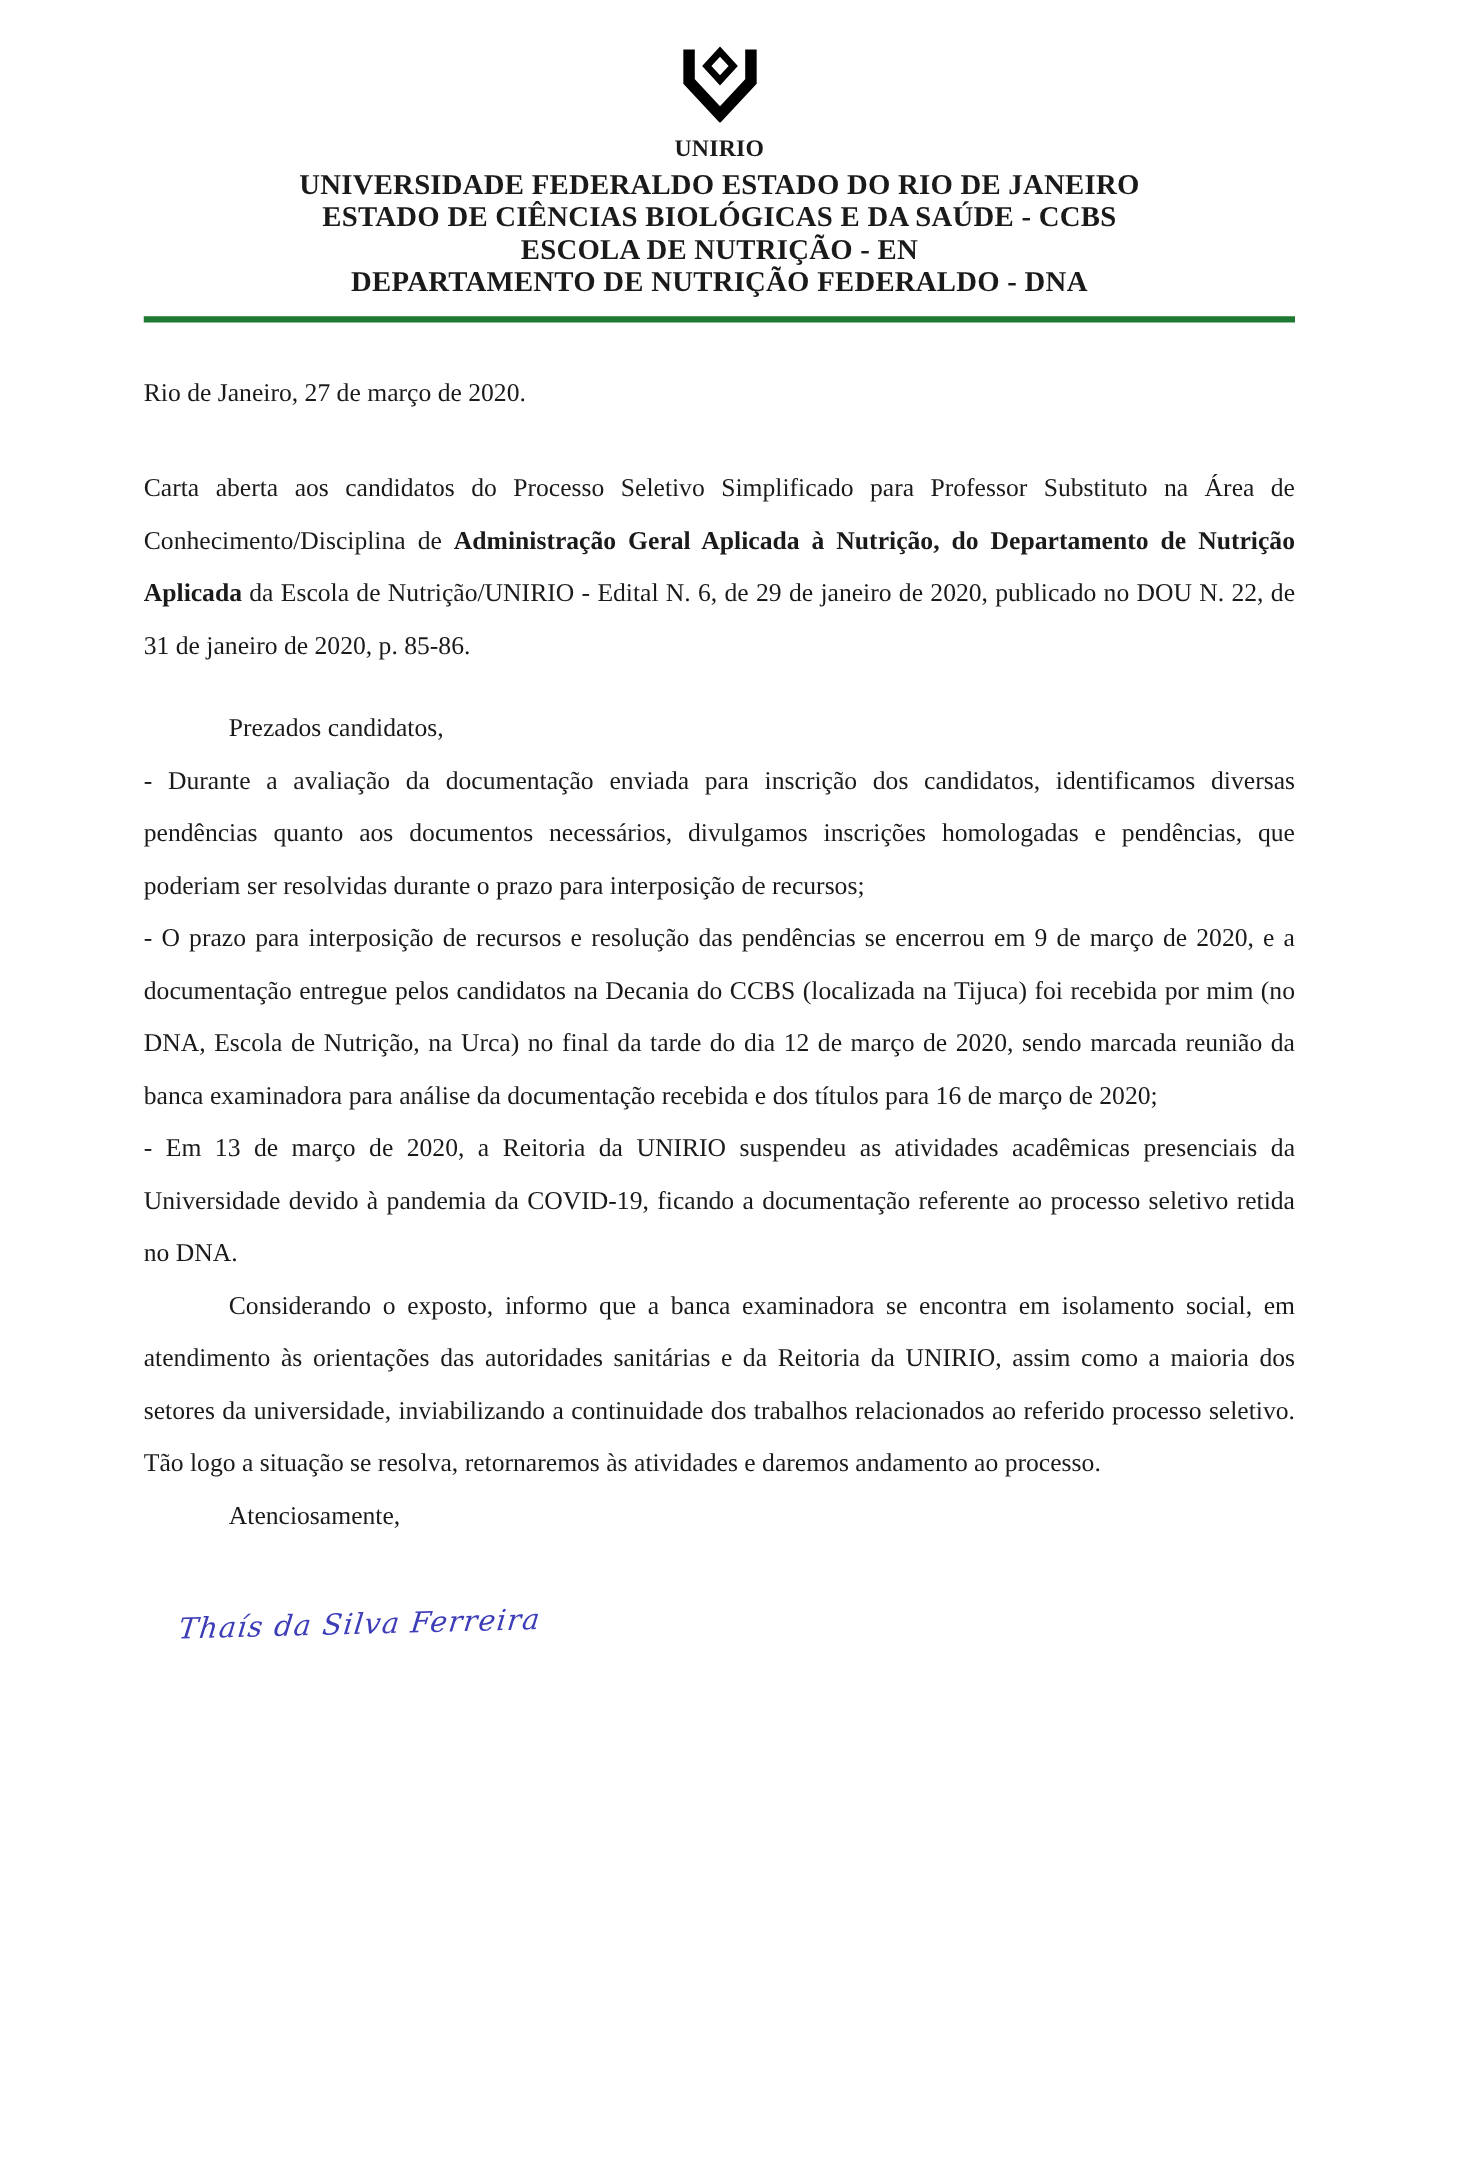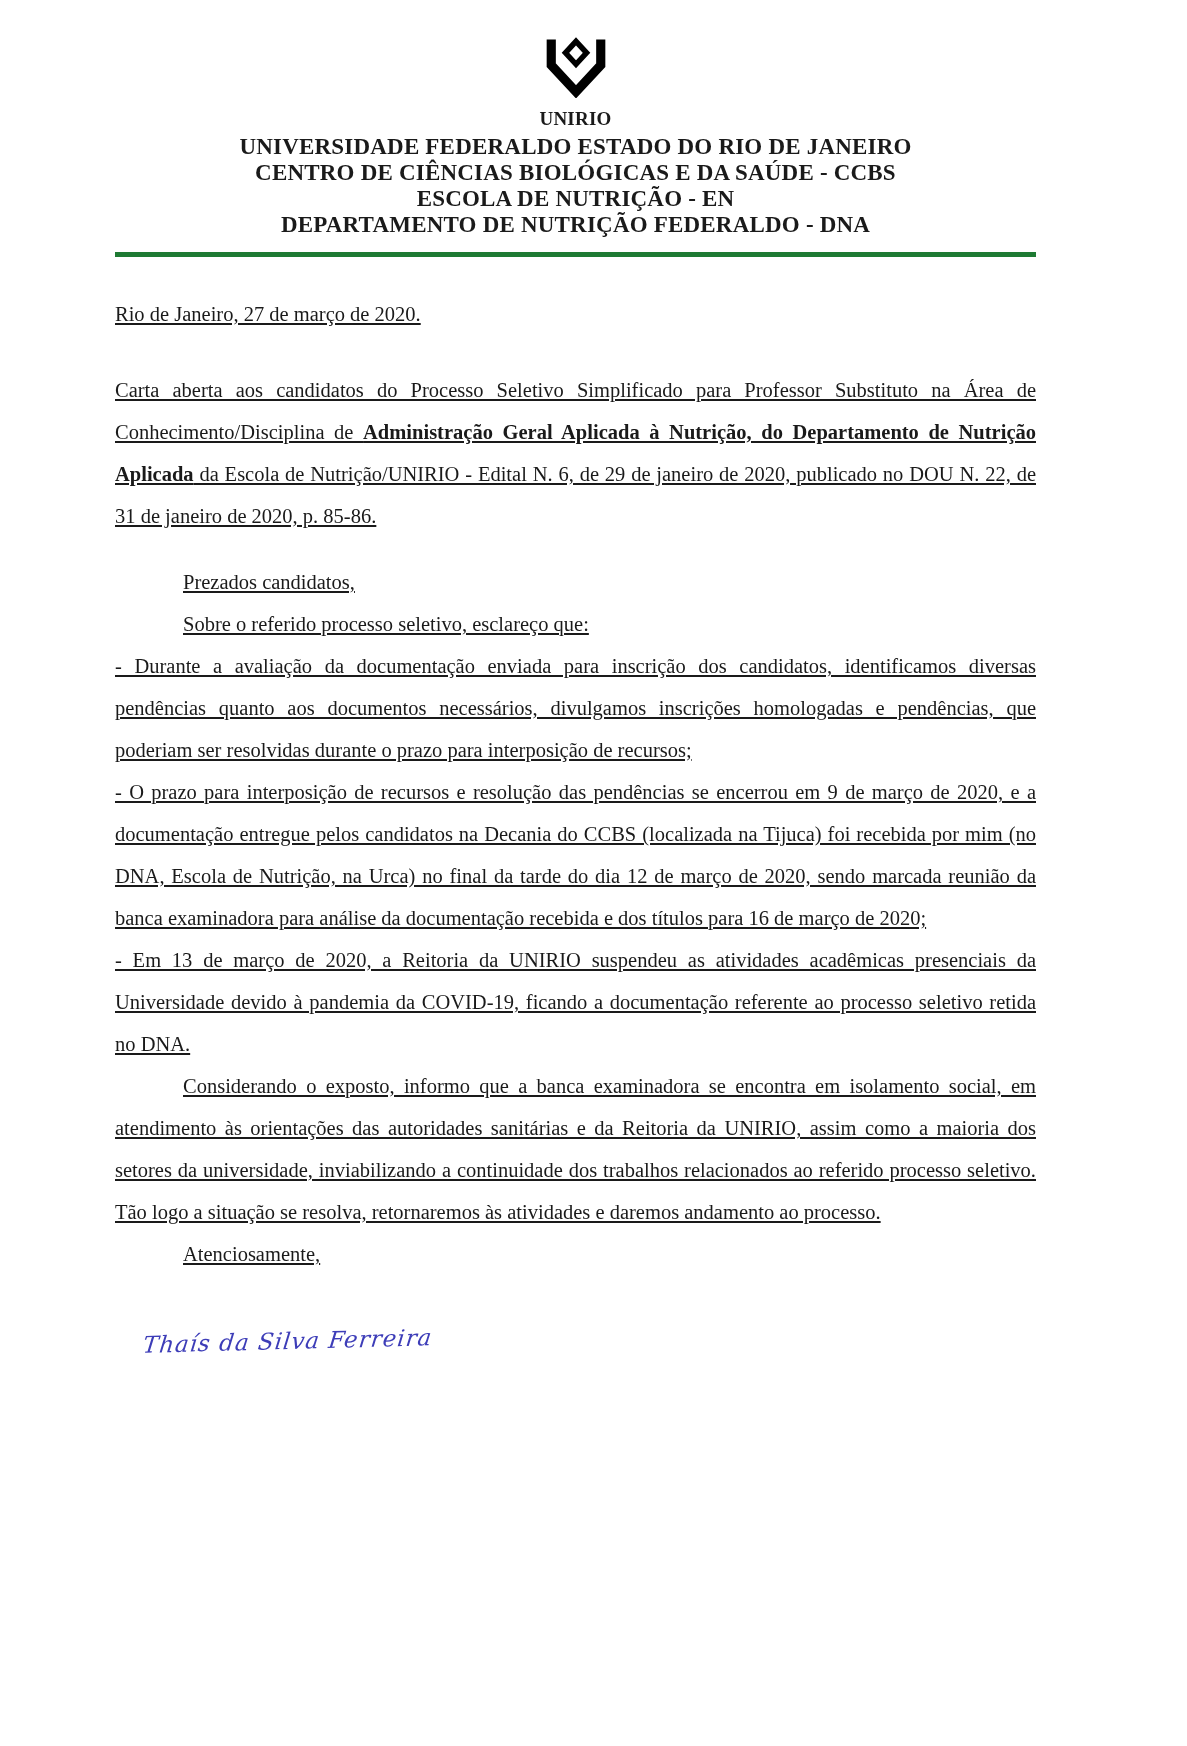--- a/index.html
+++ b/index.html
@@ -42,21 +42,20 @@
     width: 100%;
     margin-top: 14px;
     border: none;
   }
 
   
   .letter-body {
     margin-top: 36px;
     font-size: 20.5px;
     line-height: 42px;
-    text-decoration: underline;
   }
   .dateline {
     margin-bottom: 34px;
   }
   .para {
     text-align: justify;
   }
   .para.indent {
     text-indent: 68px;
   }
@@ -93,34 +92,33 @@
     <div class="logo-wrap">
       <span>
         <svg width="66" height="62" viewBox="0 0 72 66" aria-hidden="true">
           <path d="M9 3 V31 L36 60 L63 31 V3" fill="none" stroke="#000000" stroke-width="10"></path>
           <path d="M36 5 L47.5 17.5 L36 30 L24.5 17.5 Z" fill="none" stroke="#000000" stroke-width="6"></path>
         </svg>
       </span>
     </div>
     <div class="org-acronym">UNIRIO</div>
     <div class="org-line">UNIVERSIDADE FEDERALDO ESTADO DO RIO DE JANEIRO</div>
-    <div class="org-line">CENTRO DE CIÊNCIAS BIOLÓGICAS E DA SAÚDE - CCBS</div>
+    <div class="org-line">ESTADO DE CIÊNCIAS BIOLÓGICAS E DA SAÚDE - CCBS</div>
     <div class="org-line">ESCOLA DE NUTRIÇÃO - EN</div>
     <div class="org-line">DEPARTAMENTO DE NUTRIÇÃO FEDERALDO - DNA</div>
     <hr class="header-rule" style="background: rgb(30, 122, 51);">
   </div>
 
   <div class="letter-body">
 
     <p class="dateline">Rio de Janeiro, 27 de março de 2020.</p>
 
     <p class="para intro"><span>Carta aberta aos candidatos do Processo Seletivo Simplificado para Professor Substituto na Área de Conhecimento/Disciplina de </span><span class="bold">Administração Geral Aplicada à Nutrição, do Departamento de Nutrição Aplicada</span><span> da Escola de Nutrição/UNIRIO - Edital N. 6, de 29 de janeiro de 2020, publicado no DOU N. 22, de 31 de janeiro de 2020, p. 85-86.</span></p>
 
     <p class="para indent">Prezados candidatos,</p>
-    <p class="para indent">Sobre o referido processo seletivo, esclareço que:</p>
     <p class="para">- Durante a avaliação da documentação enviada para inscrição dos candidatos, identificamos diversas pendências quanto aos documentos necessários, divulgamos inscrições homologadas e pendências, que poderiam ser resolvidas durante o prazo para interposição de recursos;</p>
     <p class="para">- O prazo para interposição de recursos e resolução das pendências se encerrou em 9 de março de 2020, e a documentação entregue pelos candidatos na Decania do CCBS (localizada na Tijuca) foi recebida por mim (no DNA, Escola de Nutrição, na Urca) no final da tarde do dia 12 de março de 2020, sendo marcada reunião da banca examinadora para análise da documentação recebida e dos títulos para 16 de março de 2020;</p>
     <p class="para">- Em 13 de março de 2020, a Reitoria da UNIRIO suspendeu as atividades acadêmicas presenciais da Universidade devido à pandemia da COVID-19, ficando a documentação referente ao processo seletivo retida no DNA.</p>
     <p class="para indent">Considerando o exposto, informo que a banca examinadora se encontra em isolamento social, em atendimento às orientações das autoridades sanitárias e da Reitoria da UNIRIO, assim como a maioria dos setores da universidade, inviabilizando a continuidade dos trabalhos relacionados ao referido processo seletivo. Tão logo a situação se resolva, retornaremos às atividades e daremos andamento ao processo.</p>
     <p class="para indent">Atenciosamente,</p>
 
     <div class="signature-block">
       <span class="signature-script" id="sig-script" style="color: rgb(61, 61, 184);">Thaís da Silva Ferreira</span>
     </div>
 

